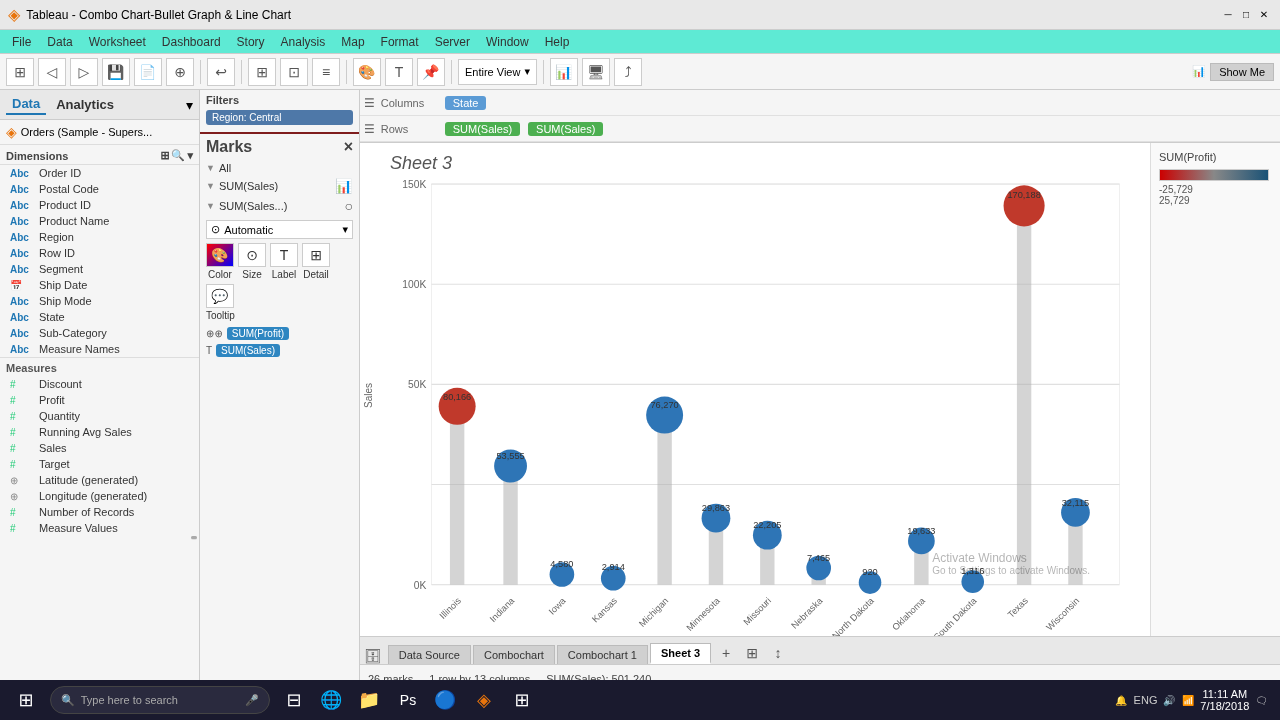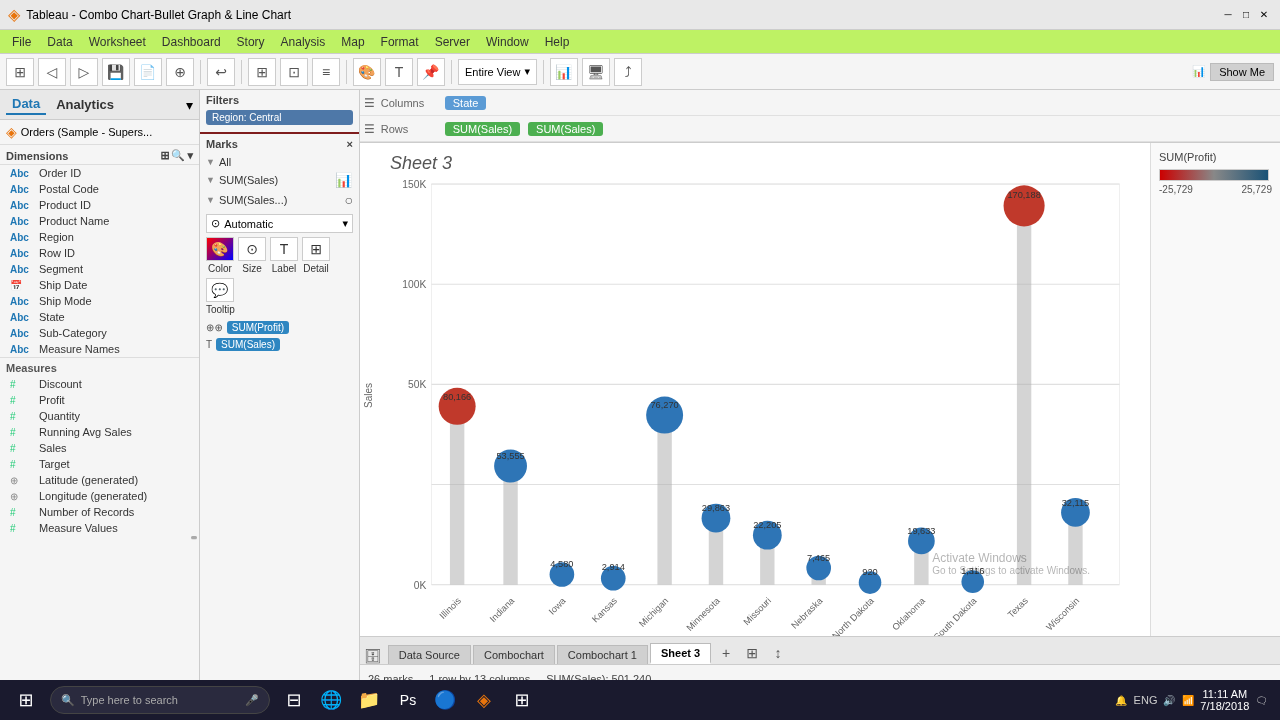--- a/index.html
+++ b/index.html
@@ -16,21 +16,21 @@
       font-size: 12px;
     }
     .title-bar-btn { width: 16px; height: 16px; border: none; cursor: pointer; font-size: 10px; display: flex; align-items: center; justify-content: center; }
     .title-bar-btn.min { background: #e8e8e8; }
     .title-bar-btn.max { background: #e8e8e8; }
     .title-bar-btn.close { background: #e8e8e8; }
 
     
     .menu-bar {
       height: 24px;
-      background: #bef264;
+      background: #5eead4;
       display: flex;
       align-items: center;
       padding: 0 4px;
       border-bottom: 1px solid #ccc;
       font-size: 12px;
     }
     .menu-item {
       padding: 2px 8px;
       cursor: pointer;
       color: #333;
@@ -178,21 +178,21 @@
       padding: 2px 6px;
       font-size: 10px;
       margin-bottom: 3px;
       cursor: pointer;
     }
 
     .marks-section {
       padding: 4px 6px;
       flex: 1;
     }
-    .marks-title { font-size: 11px; font-weight: bold; color: #444; display: flex; justify-content: space-between; }
+    .marks-title { font-size: 16px; font-weight: bold; color: #444; display: flex; justify-content: space-between; }
 
     .marks-row {
       display: flex;
       align-items: center;
       gap: 4px;
       padding: 2px 0;
       font-size: 11px;
       color: #333;
     }
     .marks-row .triangle { color: #888; font-size: 9px; }
@@ -315,20 +315,21 @@
       border-left: 1px solid #ddd;
       padding: 8px;
       font-size: 11px;
     }
     .legend-title { font-size: 11px; color: #444; margin-bottom: 6px; }
     .legend-labels {
       display: flex;
       justify-content: space-between;
       font-size: 10px;
       color: #555;
+      flex-direction: column;
     }
 
     
     .status-bar {
       height: 28px;
       background: #f5f5f5;
       border-top: 1px solid #ccc;
       display: flex;
       align-items: center;
       padding: 0 8px;

